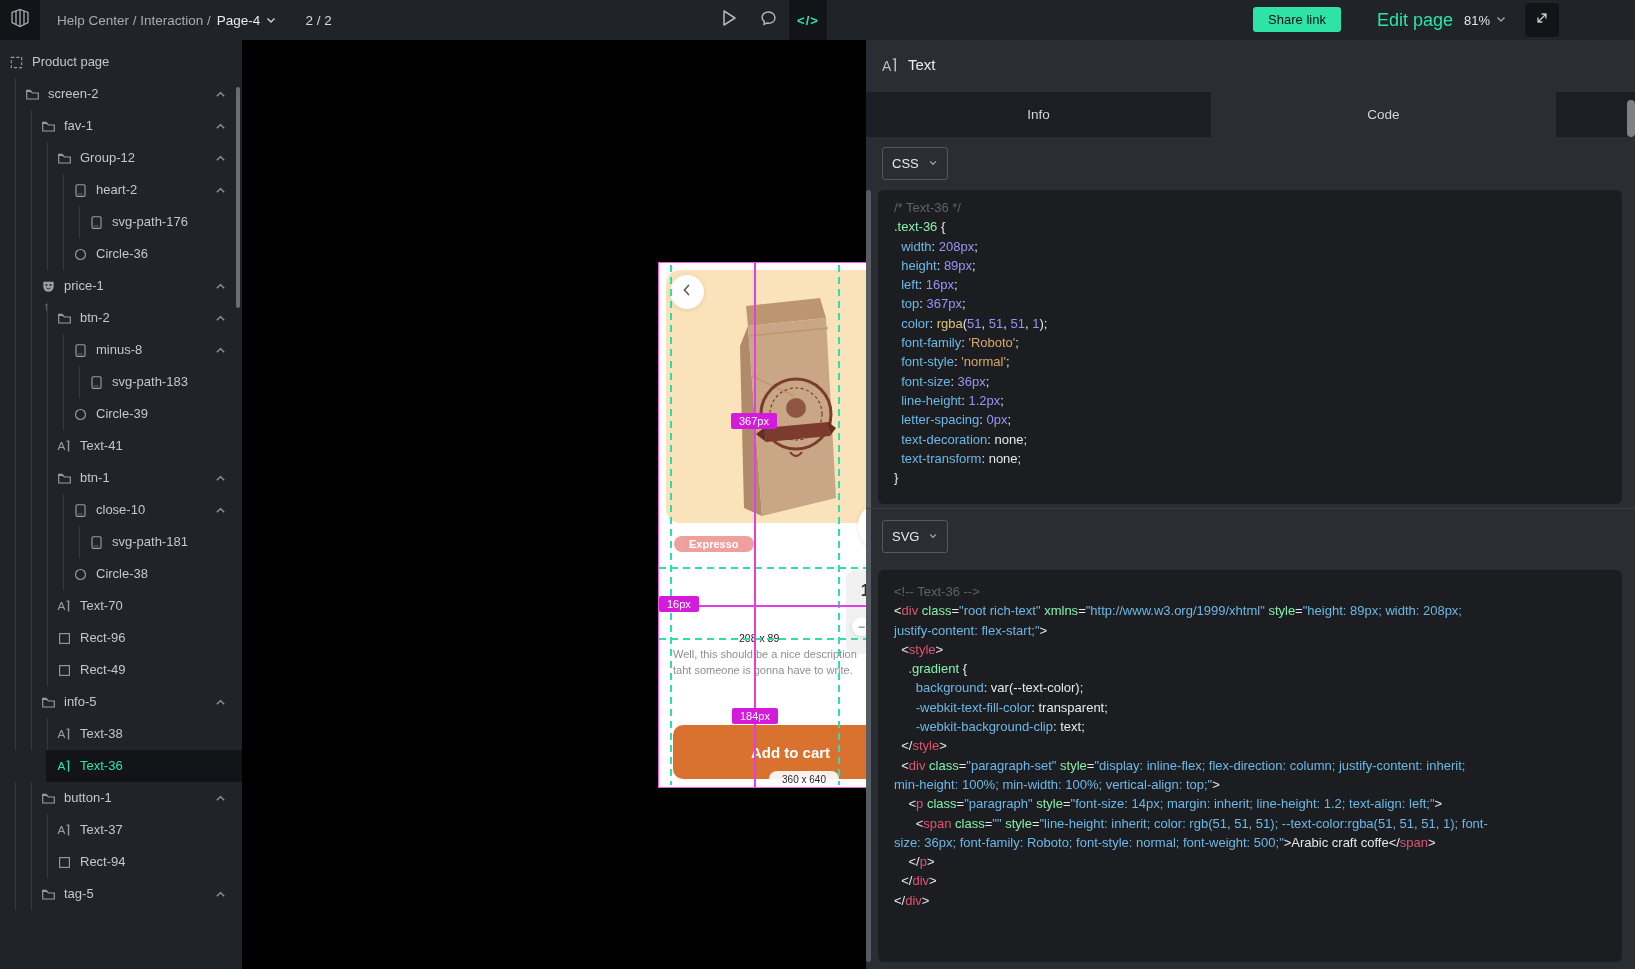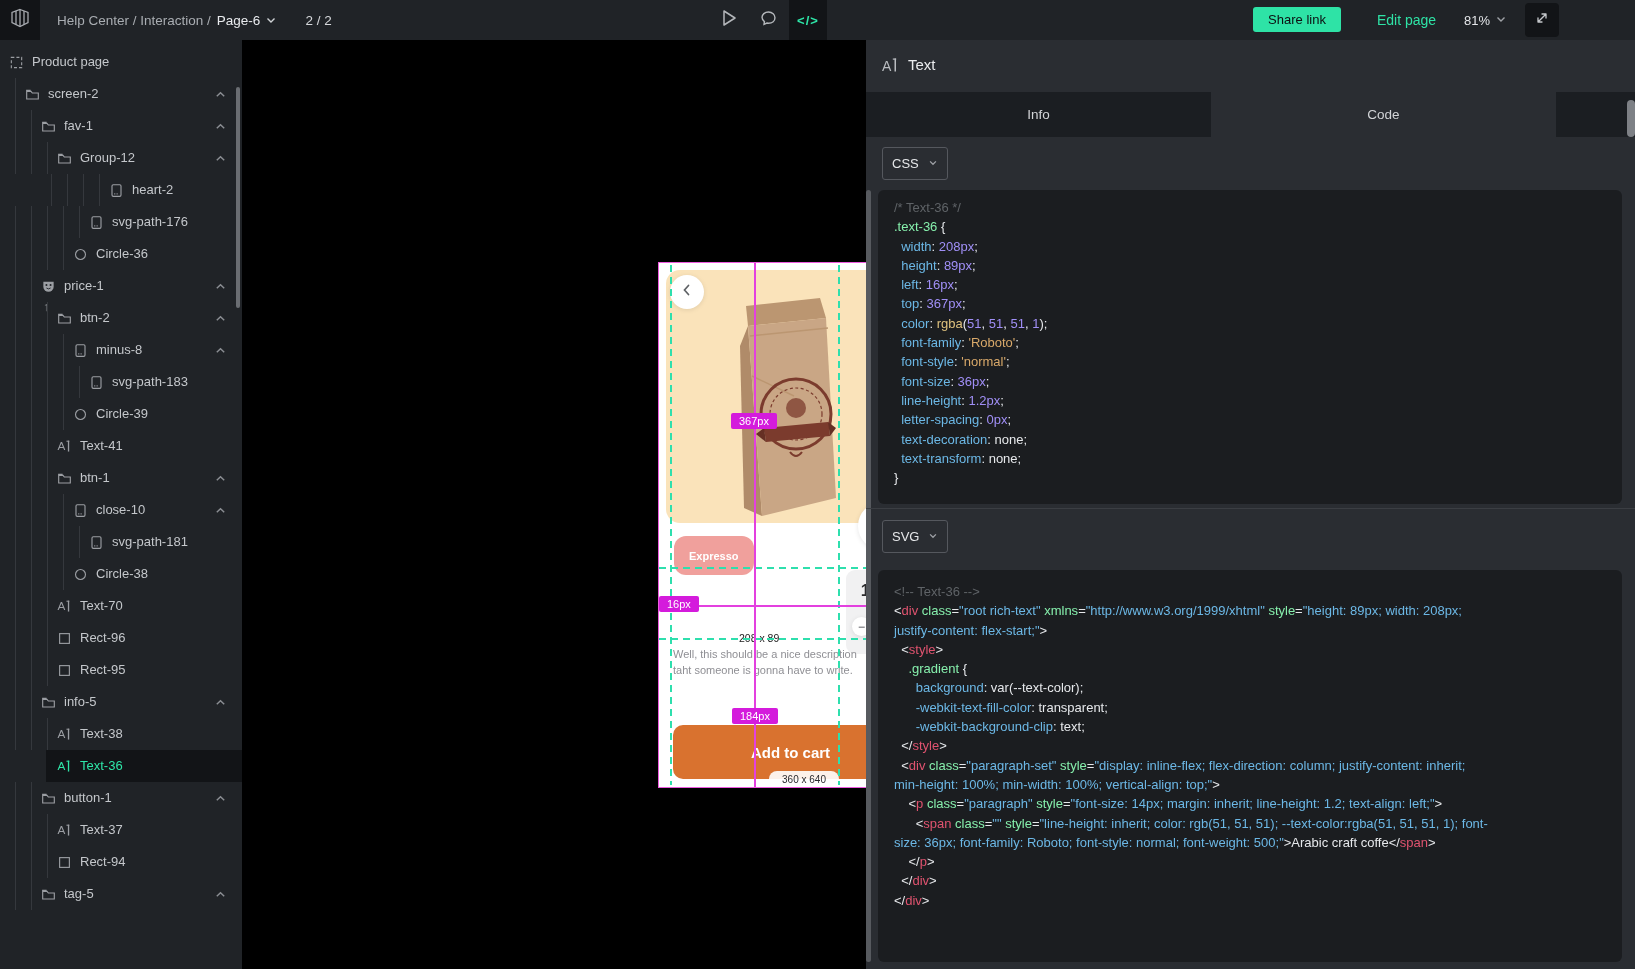--- a/index.html
+++ b/index.html
@@ -12,21 +12,21 @@
   .logobox{left:0;top:0;width:40px;height:40px;background:#121417;display:flex;align-items:center;justify-content:center;}
   .crumbs{left:57px;top:0;height:40px;display:flex;align-items:center;font-size:13.5px;color:#a9adb2;}
   .crumbs .page{color:#e9ebee;margin-left:6px;}
   .crumbs .chev{margin-left:5px;display:flex;}
   .crumbs .pager{color:#d6d8db;margin-left:28px;}
   .tb-icon{top:0;height:40px;display:flex;align-items:center;justify-content:center;color:#b4b7bb;}
   .codebox{left:789px;top:0;width:38px;height:40px;background:#121417;display:flex;align-items:center;justify-content:center;
            font-weight:700;font-size:13px;letter-spacing:1px;}
   .sharebtn{left:1253px;top:7px;width:88px;height:25px;border-radius:3px;display:flex;align-items:center;justify-content:center;
             font-size:13px;color:#0d0f11;cursor:pointer;}
-  .editlink{left:1377px;top:0;height:40px;display:flex;align-items:center;font-size:14px;}
+  .editlink{left:1377px;top:0;height:40px;display:flex;align-items:center;font-size:18px;}
   .zoomctl{left:1464px;top:0;height:40px;display:flex;align-items:center;gap:5px;color:#e3e5e8;font-size:13px;}
   .expandbox{left:1525px;top:3px;width:34px;height:34px;background:#121417;border-radius:4px;display:flex;align-items:center;justify-content:center;}
 
   
   .sidebar{left:0;top:40px;width:242px;height:929px;background:#202327;overflow:hidden;}
   .trow{position:absolute;left:0;width:242px;height:32px;}
   .trow.sel{background:#121417;left:46px;width:196px;}
   .trow.sel .tlabel,.trow.sel .ticon{color:#2EE6A8;}
   .guide{position:absolute;top:0;width:1px;height:32px;background:#35383d;}
   .ticon{position:absolute;top:8px;width:16px;height:16px;color:#9b9ea3;display:flex;align-items:center;justify-content:center;}
@@ -37,21 +37,21 @@
 
   
   .canvas{left:242px;top:40px;width:624px;height:929px;background:#000;}
 
   .frame{left:417px;top:223px;width:262px;height:524px;background:#fff;outline:1px solid #ED5BE0;}
   .peach{left:424px;top:230px;width:248px;height:253px;background:#FAE3BA;border-radius:14px;}
   .circlebtn{background:#fff;border-radius:50%;box-shadow:0 1px 5px rgba(0,0,0,.10);display:flex;align-items:center;justify-content:center;}
   .backbtn{left:428px;top:235px;width:34px;height:34px;}
   .morebtn{left:634px;top:235px;width:34px;height:34px;color:#3f3f44;font-size:15px;font-weight:700;}
   .heartbtn{left:616px;top:462px;width:48px;height:48px;}
-  .tagpill{left:432px;top:496px;height:39px;padding:0 15px;background:#F0A09C;border-radius:12px;color:#fff;
+  .tagpill{left:432px;top:496px;height:16px;padding:0 15px;background:#F0A09C;border-radius:12px;color:#fff;
            font-size:11px;font-weight:700;display:flex;align-items:center;}
   .ptitle{left:431px;top:531px;width:175px;font-size:27px;line-height:32px;font-weight:500;color:#3a3a3c;}
   .pdims{left:497px;top:592px;font-size:10.5px;color:#222;}
   .pricecard{left:604px;top:530px;width:72px;height:84px;background:#F1F1F2;border-radius:9px;}
   .price{left:604px;top:541px;width:72px;text-align:center;font-size:17px;font-weight:700;color:#2c2c2e;}
   .stepbtn{width:19px;height:19px;color:#8a8a8e;font-size:12px;font-weight:700;}
   .qty{position:absolute;left:0;width:72px;text-align:center;top:579px;font-size:13px;font-weight:700;color:#2c2c2e;}
   .pdesc{left:431px;top:607px;font-size:11px;line-height:15.5px;color:#8f8f94;}
   .ctabtn{left:431px;top:685px;width:235px;height:54px;background:#D9722F;border-radius:10px;display:flex;
           align-items:center;justify-content:center;color:#fff;font-size:15px;font-weight:700;cursor:pointer;}
@@ -93,21 +93,21 @@
     <div class="abs logobox">
       <span>
         <svg width="22" height="22" viewBox="0 0 22 22" fill="none" stroke="#a7aaaf" stroke-width="1.3">
           <path d="M11 2.5 L19 5.5 V15.5 L11 19.5 L3 15.5 V5.5 Z"></path>
           <path d="M11 2.5 V19.5 M7 4 V17.8 M15 4 V17.8"></path>
         </svg>
       </span>
     </div>
     <div class="abs crumbs">
       <span>Help Center / Interaction /</span>
-      <span class="page">Page-6</span>
+      <span class="page">Page-4</span>
       <span class="chev">
         <svg width="12" height="12" viewBox="0 0 12 12" fill="none" stroke="#cfd2d5" stroke-width="1.4">
             <polyline points="2.5,4.5 6,8 9.5,4.5"></polyline>
           </svg>
       </span>
       <span class="pager">2 / 2</span>
     </div>
     <div class="abs tb-icon" style="left:714px;width:30px;">
       <span>
         <svg width="18" height="20" viewBox="0 0 18 20" fill="none" stroke="#b4b7bb" stroke-width="1.5" stroke-linejoin="round">
@@ -193,21 +193,21 @@
             <svg width="15" height="15" viewBox="0 0 16 16" fill="none" stroke="currentColor" stroke-width="1.2">
               <path d="M1.8 12.8 V4.6 h4.6 l1.4 1.8 h6.4 v6.4 Z"></path>
               <path d="M1.8 4.6 v-1 h4.2"></path>
             </svg>
           </span>
           <span class="tlabel" style="left: 80px;">Group-12</span>
           <span class="tchev"><svg width="13" height="13" viewBox="0 0 14 14" fill="none" stroke="currentColor" stroke-width="1.5">
               <polyline points="3,9 7,5 11,9"></polyline>
             </svg></span>
         </div>
-        <div class="trow" style="top: 134px; margin-left: 36px;">
+        <div class="trow" style="top: 134px;">
           <i class="guide" style="left: 15px;"></i>
           <i class="guide" style="left: 31px;"></i>
           <i class="guide" style="left: 47px;"></i>
           <i class="guide" style="left: 63px;"></i>
           <span class="ticon" style="left: 72px;">
             <svg width="15" height="15" viewBox="0 0 16 16" fill="none" stroke="currentColor" stroke-width="1.2">
               <rect x="3.2" y="1.8" width="9.6" height="12.4" rx="1.4"></rect>
               <path d="M5.6 11.6 h4.8" stroke-dasharray="1.1 1.4"></path>
             </svg>
           </span>
@@ -412,21 +412,21 @@
         </div>
         <div class="trow" style="top: 614px;">
           <i class="guide" style="left: 15px;"></i>
           <i class="guide" style="left: 31px;"></i>
           <i class="guide" style="left: 47px;"></i>
           <span class="ticon" style="left: 56px;">
             <svg width="15" height="15" viewBox="0 0 16 16" fill="none" stroke="currentColor" stroke-width="1.2">
               <rect x="2.8" y="2.8" width="10.4" height="10.4"></rect>
             </svg>
           </span>
-          <span class="tlabel" style="left: 80px;">Rect-95</span>
+          <span class="tlabel" style="left: 80px;">Rect-49</span>
         </div>
         <div class="trow" style="top: 646px;">
           <i class="guide" style="left: 15px;"></i>
           <i class="guide" style="left: 31px;"></i>
           <span class="ticon" style="left: 40px;">
             <svg width="15" height="15" viewBox="0 0 16 16" fill="none" stroke="currentColor" stroke-width="1.2">
               <path d="M1.8 12.8 V4.6 h4.6 l1.4 1.8 h6.4 v6.4 Z"></path>
               <path d="M1.8 4.6 v-1 h4.2"></path>
             </svg>
           </span>

